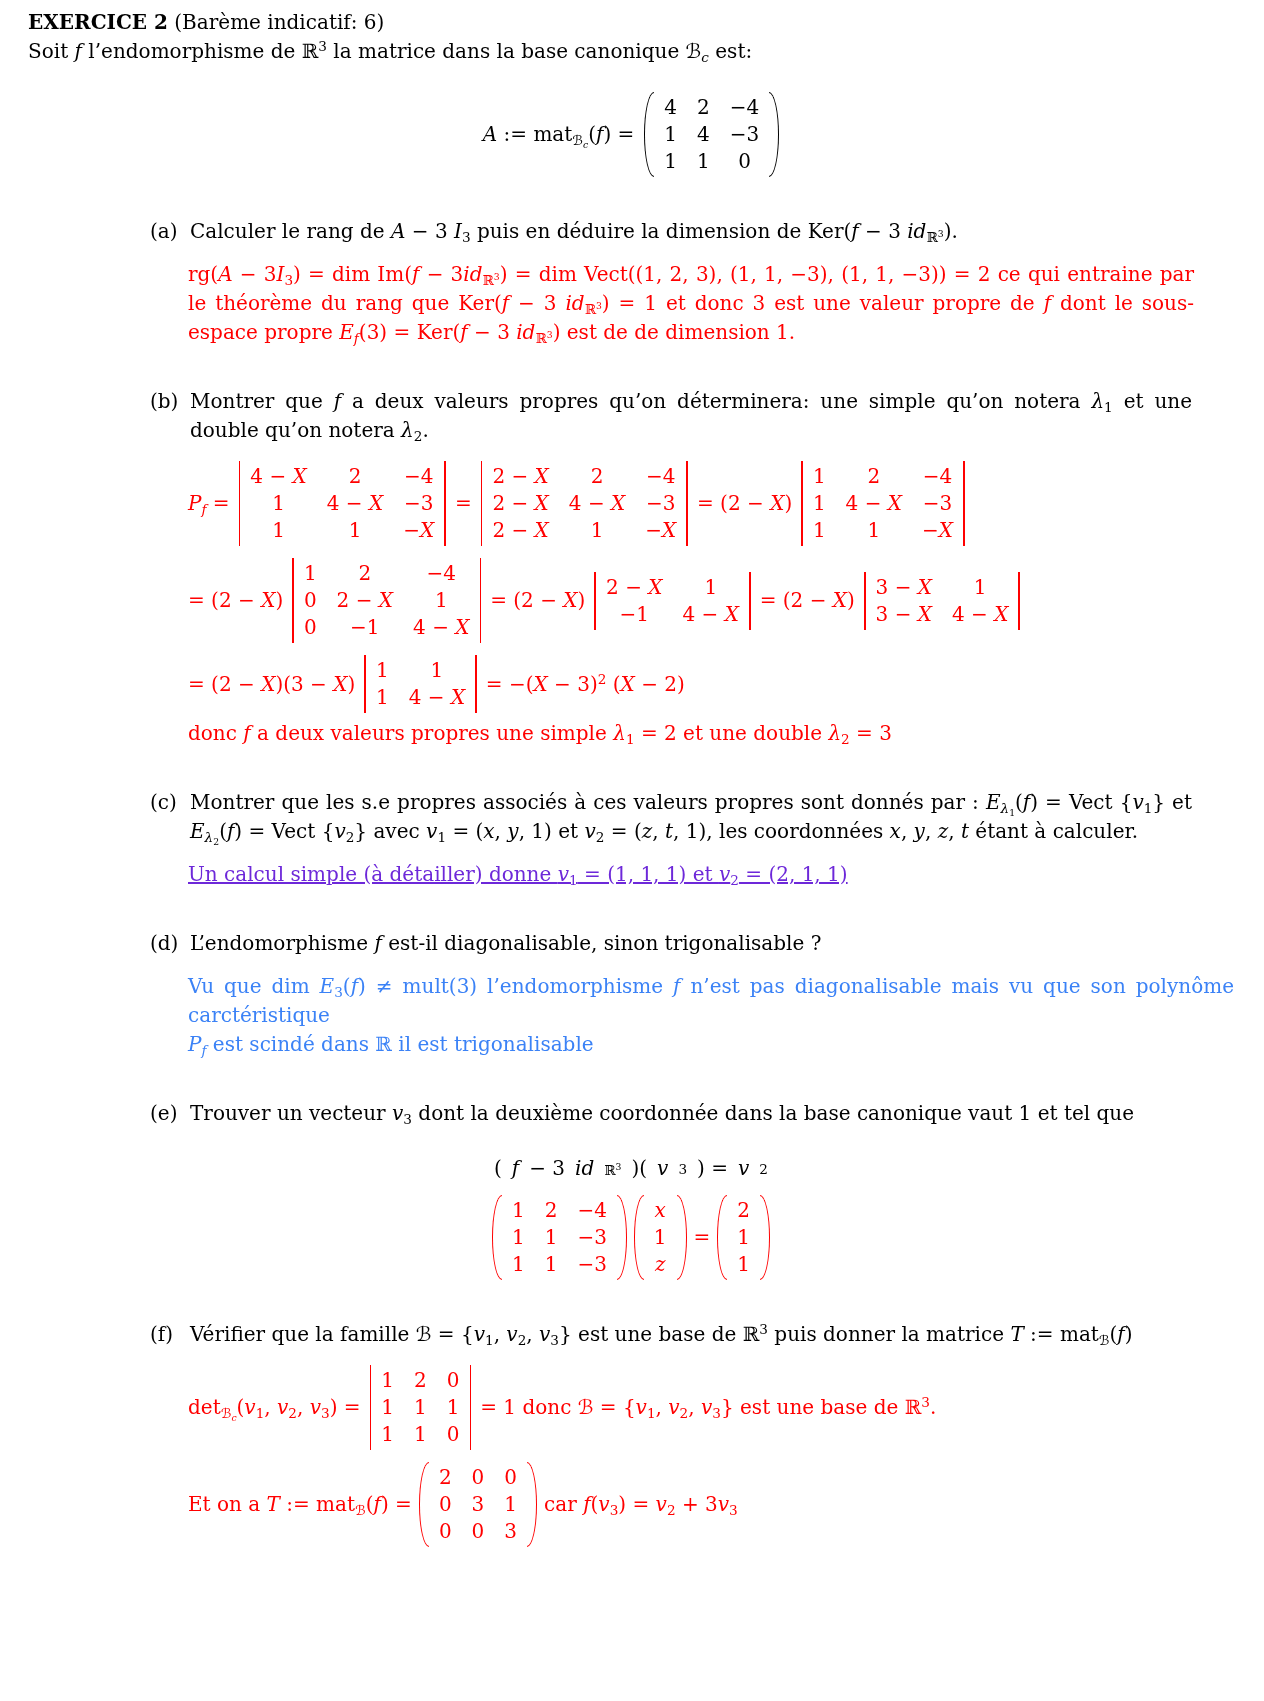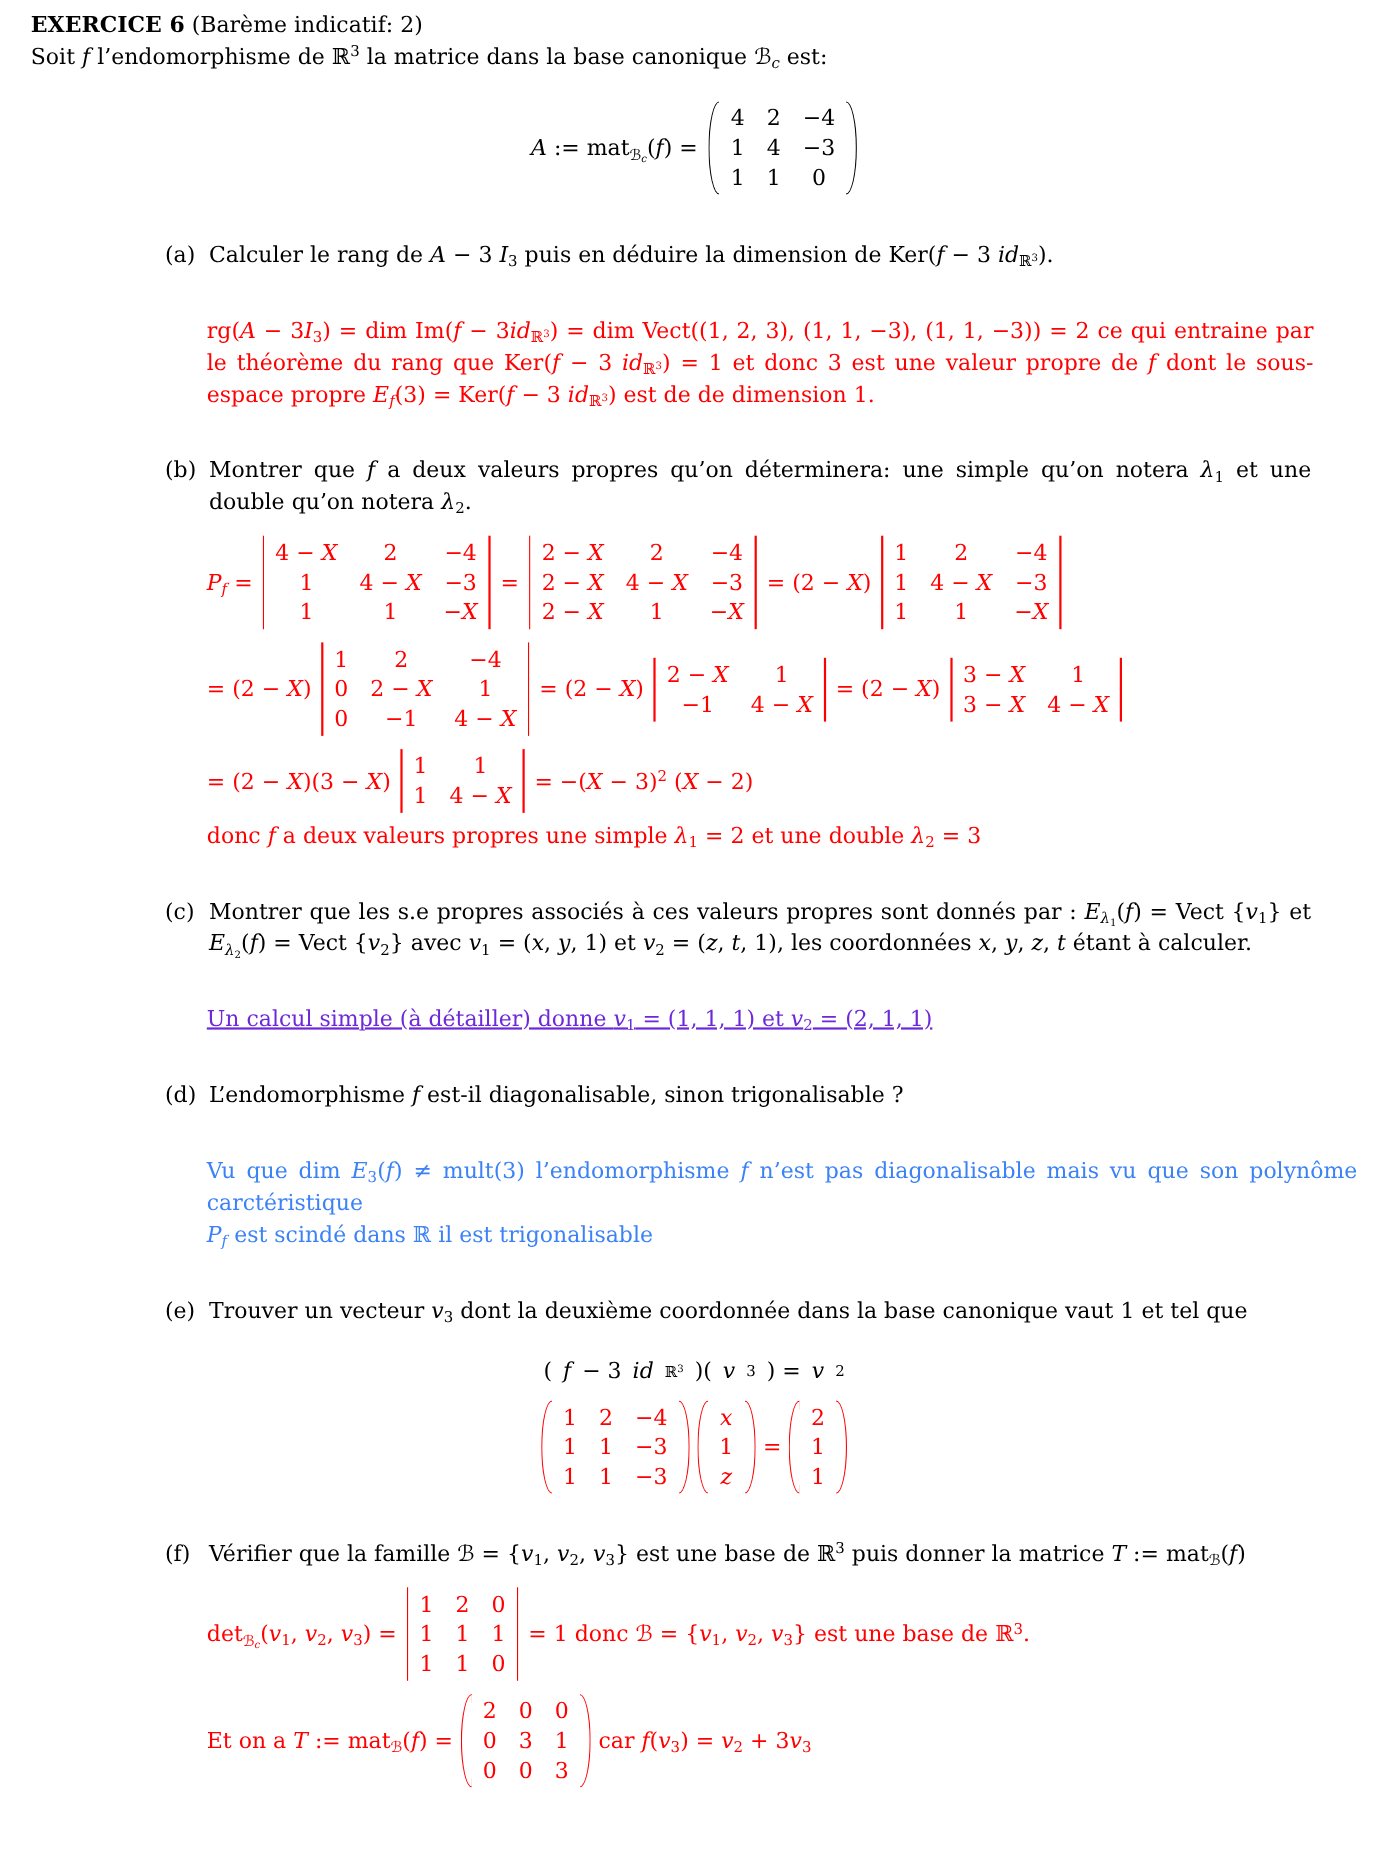--- a/index.html
+++ b/index.html
@@ -16,33 +16,33 @@
   .display{display:flex;justify-content:center;align-items:center;gap:10px;margin-top:26px}
   .mat{display:inline-flex;align-items:center;vertical-align:middle}
   .mgrid{display:grid;column-gap:20px;row-gap:0;justify-items:center;padding:2px 8px;line-height:27px}
   .fence{align-self:stretch}
   .fence.bar{width:1.7px;background:currentColor;margin:0 2px}
   .paren-l{width:10px;border:1.9px solid currentColor;border-right:0;border-radius:100% 0 0 100%/50% 0 0 50%;margin-right:2px}
   .paren-r{width:10px;border:1.9px solid currentColor;border-left:0;border-radius:0 100% 100% 0/0 50% 50% 0;margin-left:2px}
   .item{display:flex;margin:40px 0 0 122px;max-width:1042px}
   .ilabel{flex:none;width:40px}
   .qtext{flex:1;text-align:justify}
-  .answer{margin-left:160px;margin-top:40px;max-width:1006px;text-align:justify}
+  .answer{margin-left:160px;margin-top:14px;max-width:1006px;text-align:justify}
   .answer.wide{max-width:1104px}
   .mathline{display:flex;align-items:center;margin-left:160px;margin-top:12px;gap:7px;white-space:nowrap}
   .mathline.center{justify-content:center;margin-left:0}
   .mathblock{margin-top:16px}
   .concl{margin-left:160px;margin-top:6px}
 </style>
 </head>
 <body>
 
 <div class="page">
 
-  <div class="title"><b>EXERCICE 6</b><span> (Barème indicatif: 2)</span></div>
+  <div class="title"><b>EXERCICE 2</b><span> (Barème indicatif: 6)</span></div>
 
   <div>Soit <i>f</i> l’endomorphisme de ℝ<sup>3</sup> la matrice dans la base canonique ℬ<sub><i>c</i></sub> est:</div>
 
   <div class="display">
     <span><i>A</i> := mat<sub>ℬ<sub><i>c</i></sub></sub>(<i>f</i>) =</span>
     <span class="mat">
       <span class="fence paren-l"></span>
       <span class="mgrid" style="grid-template-columns: repeat(3, auto);">
           <span class="mcell">4</span>
           <span class="mcell">2</span>

